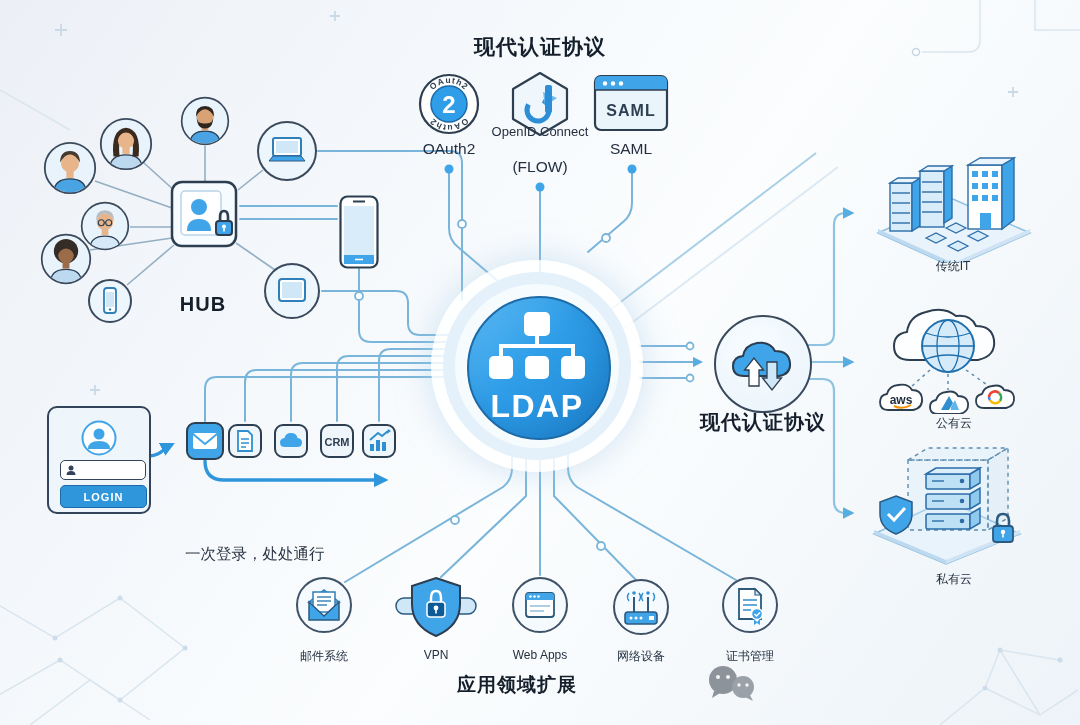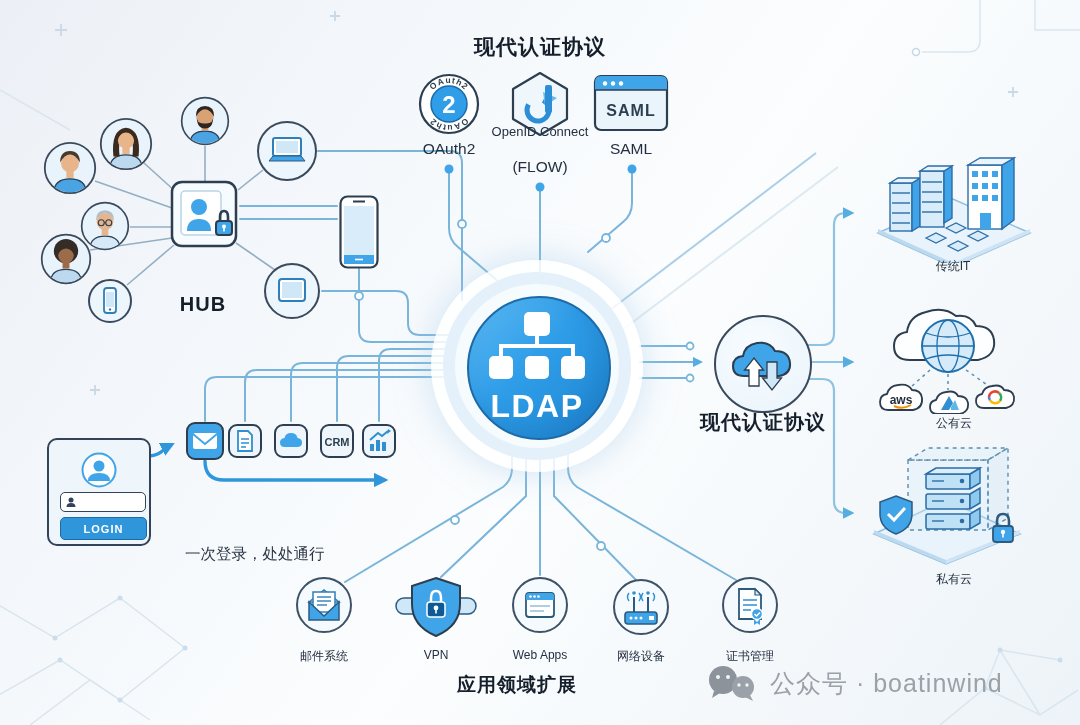--- a/index.html
+++ b/index.html
@@ -14,21 +14,21 @@
   .ttl-left{position:absolute;white-space:nowrap;font-weight:bold;font-size:19px;color:#141f2b;z-index:3;}
   .sub-left{position:absolute;white-space:nowrap;font-size:15.5px;color:#2a3644;z-index:3;}
   .icon{position:absolute;z-index:2;}
   .ring{position:absolute;border-radius:50%;z-index:2;}
   #ldap-main{background:linear-gradient(135deg,#5cbaf3 0%,#2f9de8 45%,#1f86d2 100%);
     border:2px solid #1c6aa8;box-shadow:inset -8px -10px 22px rgba(10,80,140,.18);}
   #ldap-label{position:absolute;transform:translateX(-50%);color:#fff;font-weight:bold;
     font-size:32px;letter-spacing:1.5px;z-index:4;}
   #cloud-circle{background:radial-gradient(circle at 40% 35%,#f8fcff,#e9f4fb);
     border:2px solid #3a4a5c;z-index:2;}
-  #login-card{background:#eef6fc;border:2px solid #32435a;border-radius:10px;z-index:2;margin-top:32px;}
+  #login-card{background:#eef6fc;border:2px solid #32435a;border-radius:10px;z-index:2;}
   #login-input{position:absolute;left:11px;top:52px;width:84px;height:18px;background:#fff;
     border:1.5px solid #32435a;border-radius:5px;display:flex;align-items:center;}
   #login-btn{position:absolute;left:11px;top:77px;width:85px;height:21px;background:#2f96dc;
     border:1px solid #1c6aa8;border-radius:5px;color:#fff;font-weight:bold;font-size:11px;
     display:flex;align-items:center;justify-content:center;letter-spacing:1px;}
   #watermark{position:absolute;left:770px;top:667px;font-size:25px;color:#9aa1a8;
     letter-spacing:1px;z-index:3;}
 </style>
 </head>
 <body>
@@ -538,15 +538,14 @@
   <svg class="abs" style="left:706px;top:665px;z-index:3" width="52" height="38" viewBox="0 0 52 38">
     <circle cx="17" cy="15" r="14" fill="#8d939b"></circle>
     <polygon points="8,26 6,33 14,28" fill="#8d939b"></polygon>
     <circle cx="12" cy="12" r="2" fill="#f2f4f6"></circle>
       <circle cx="22" cy="12" r="2" fill="#f2f4f6"></circle>
     <circle cx="37" cy="22" r="11" fill="#9aa1a8"></circle>
     <polygon points="44,30 47,36 39,32" fill="#9aa1a8"></polygon>
     <circle cx="33" cy="20" r="1.7" fill="#f2f4f6"></circle>
       <circle cx="41" cy="20" r="1.7" fill="#f2f4f6"></circle>
   </svg>
-  <div id="watermark">公众号 · boatinwind</div>
 
 </div>
 
 </body></html>

